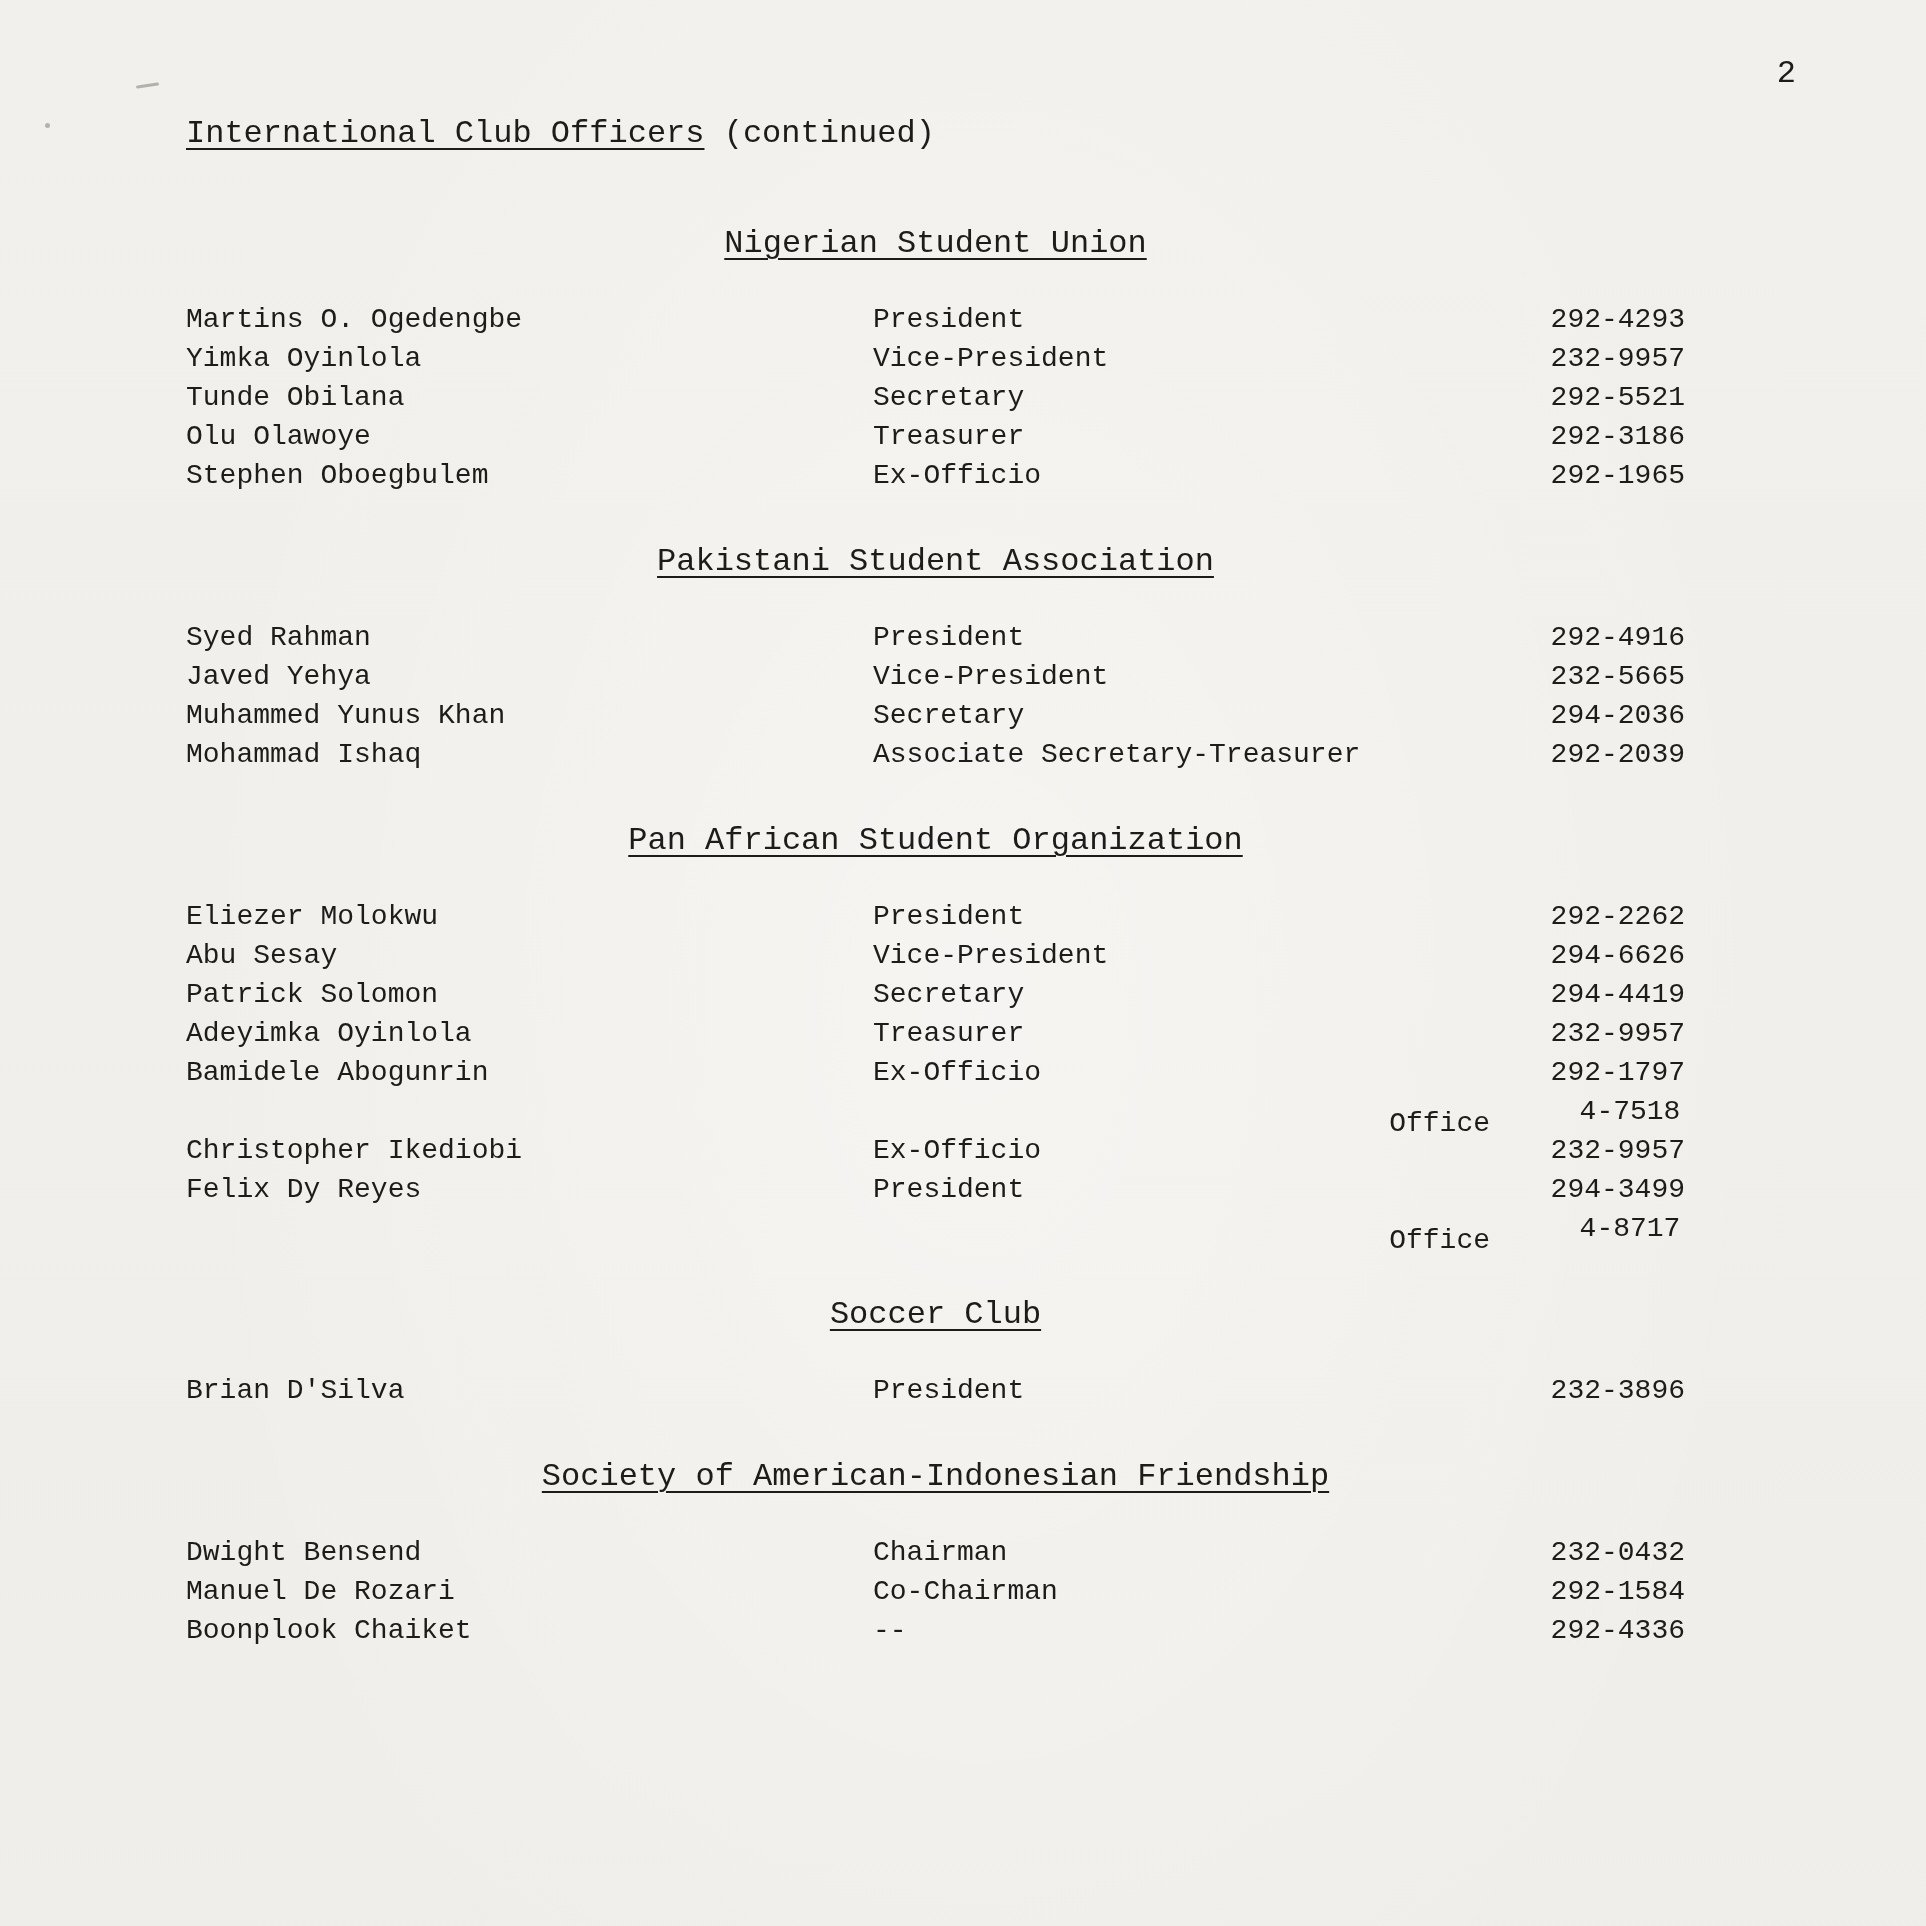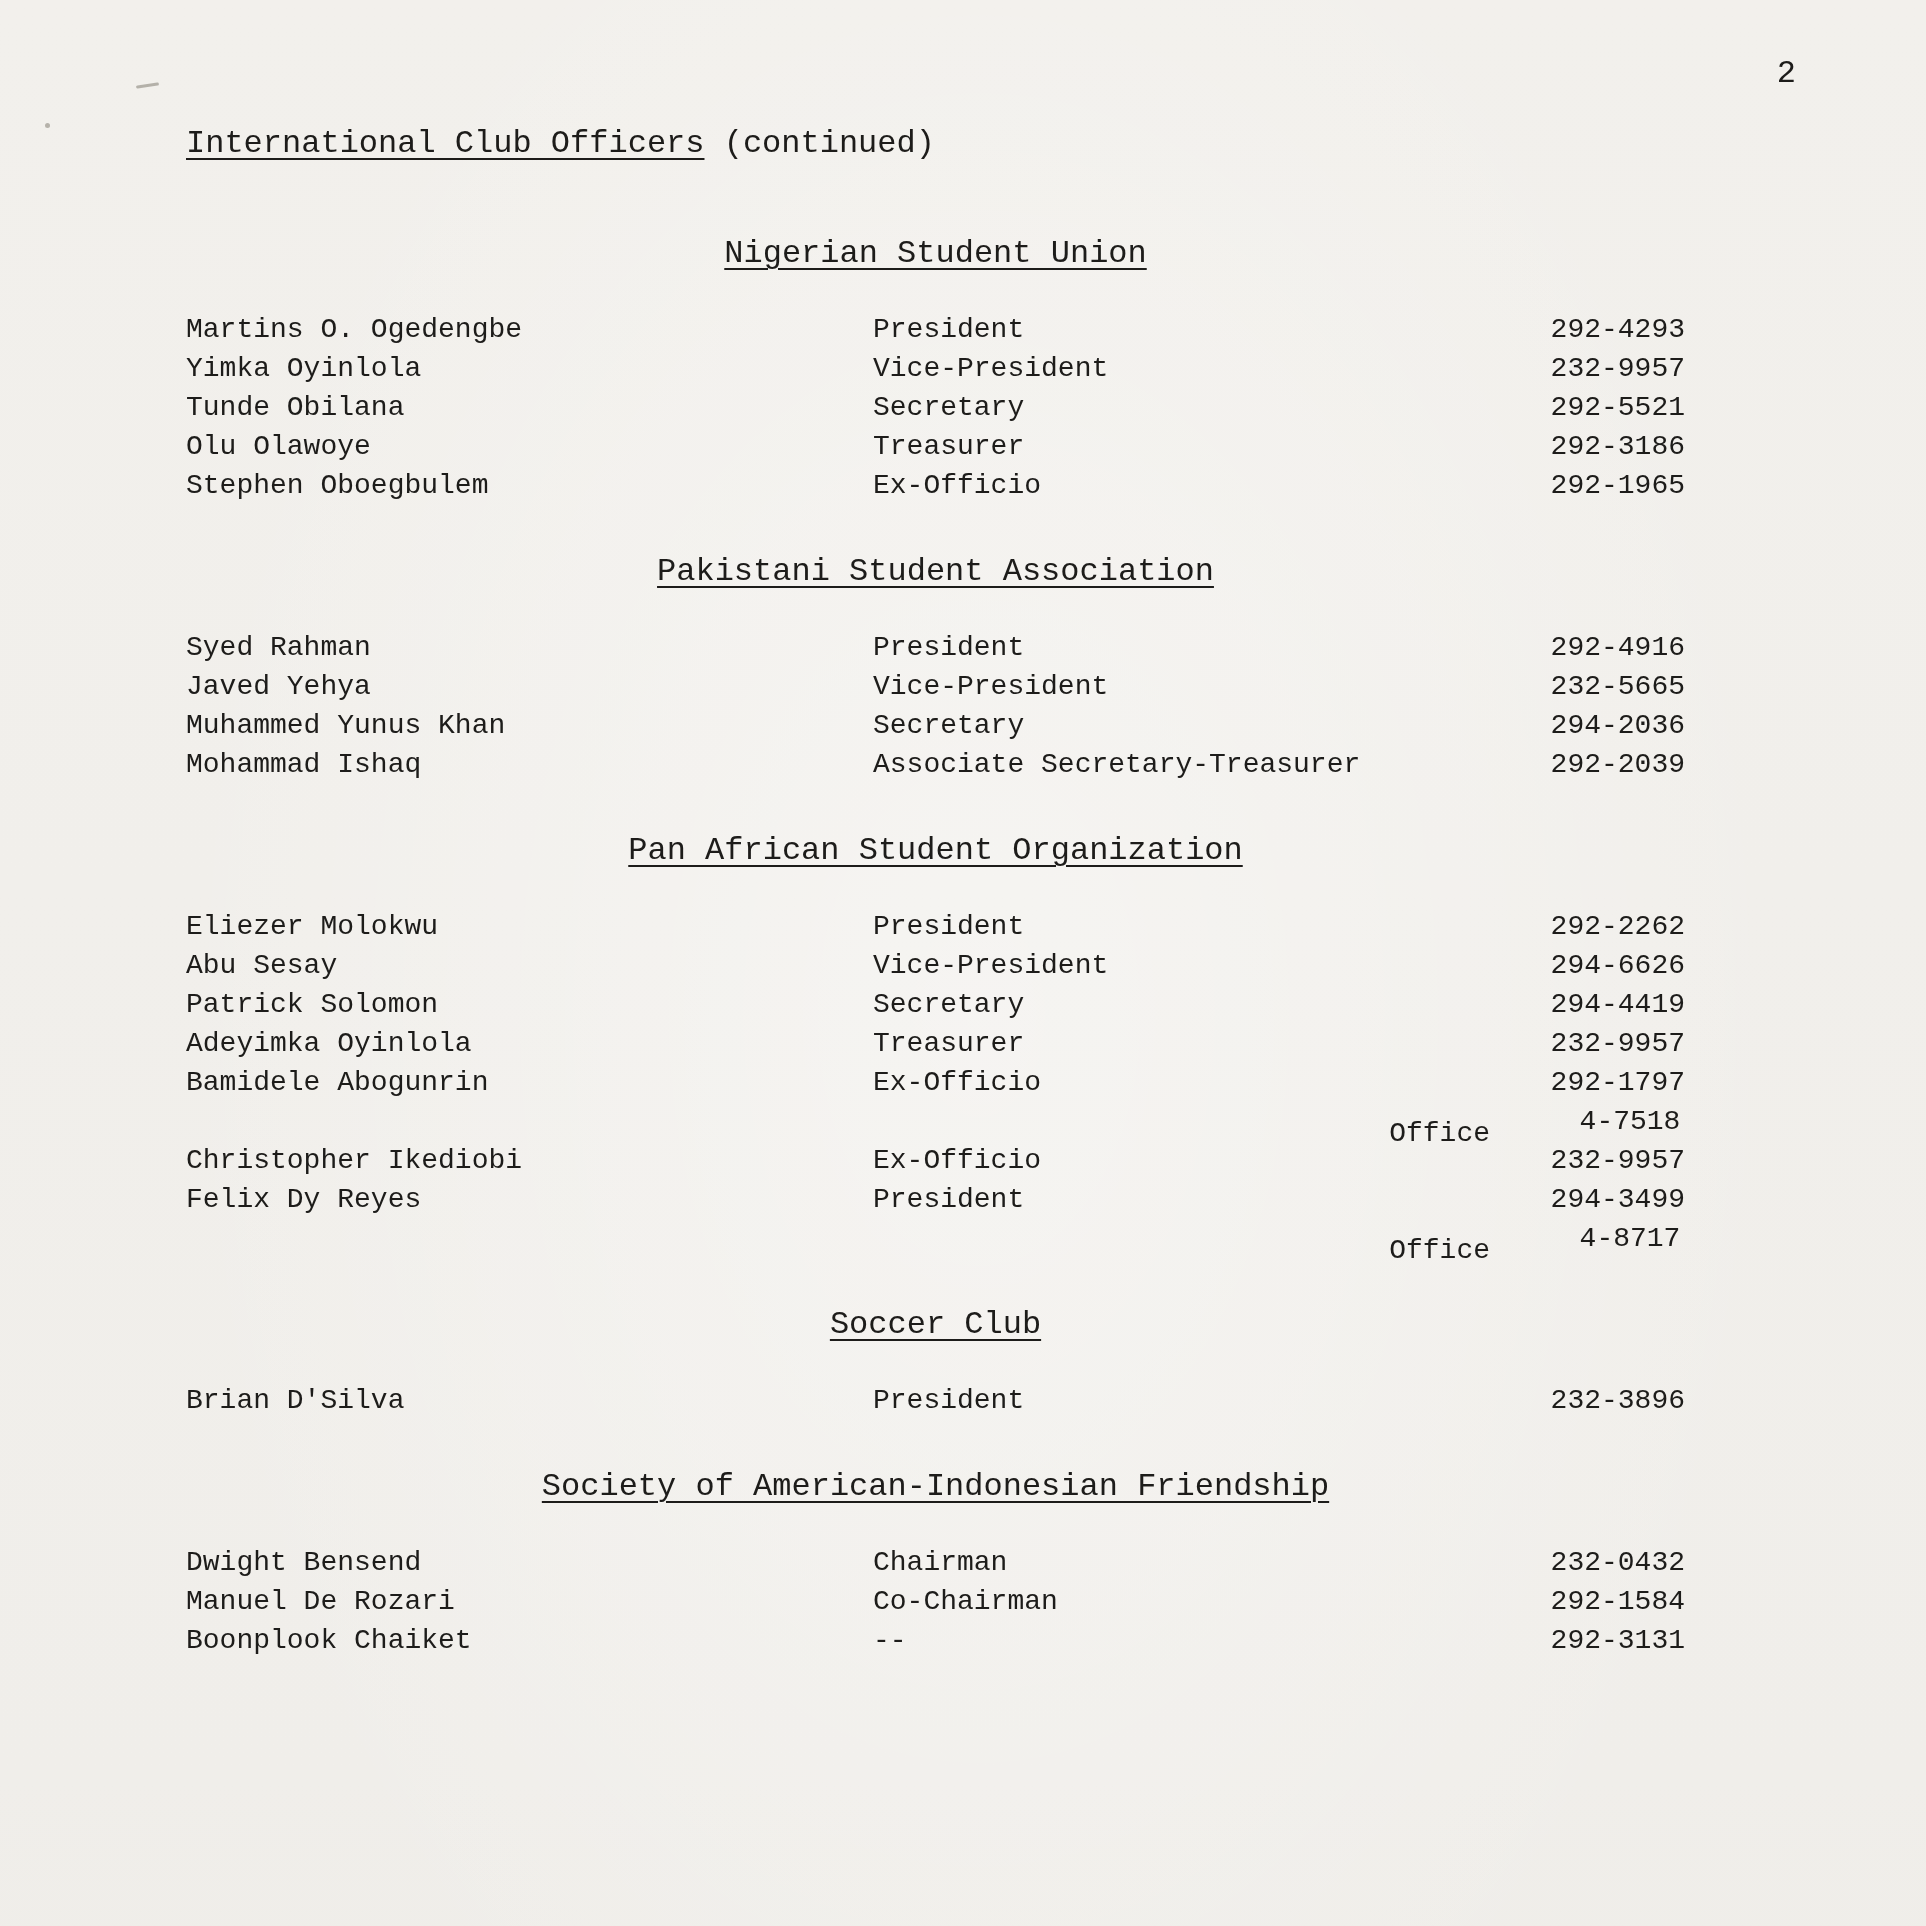--- a/index.html
+++ b/index.html
@@ -25,21 +25,21 @@
   .page-number {
     position: absolute;
     top: 54px;
     right: 162px;
     font-size: 32px;
     line-height: 39px;
   }
   .content {
     position: absolute;
     left: 186px;
-    top: 124px;
+    top: 114px;
     width: 1499px;
   }
   .doc-title {
     font-size: 32px;
     line-height: 39px;
     white-space: pre;
     margin-bottom: 71px;
   }
   .u {
     text-decoration: underline;
@@ -108,19 +108,19 @@
 
     <div class="doc-title"><span class="u">International Club Officers</span><span> (continued)</span></div>
 
     <div id="sections">
         <div class="section"><span class="heading">Nigerian Student Union</span><div class="row"><span class="cell name">Martins O. Ogedengbe</span><span class="cell title">President</span><span class="cell phone">292-4293</span></div><div class="row"><span class="cell name">Yimka Oyinlola</span><span class="cell title">Vice-President</span><span class="cell phone">232-9957</span></div><div class="row"><span class="cell name">Tunde Obilana</span><span class="cell title">Secretary</span><span class="cell phone">292-5521</span></div><div class="row"><span class="cell name">Olu Olawoye</span><span class="cell title">Treasurer</span><span class="cell phone">292-3186</span></div><div class="row"><span class="cell name">Stephen Oboegbulem</span><span class="cell title">Ex-Officio</span><span class="cell phone">292-1965</span></div></div>
         <div class="section"><span class="heading">Pakistani Student Association</span><div class="row"><span class="cell name">Syed Rahman</span><span class="cell title">President</span><span class="cell phone">292-4916</span></div><div class="row"><span class="cell name">Javed Yehya</span><span class="cell title">Vice-President</span><span class="cell phone">232-5665</span></div><div class="row"><span class="cell name">Muhammed Yunus Khan</span><span class="cell title">Secretary</span><span class="cell phone">294-2036</span></div><div class="row"><span class="cell name">Mohammad Ishaq</span><span class="cell title">Associate Secretary-Treasurer</span><span class="cell phone">292-2039</span></div></div>
         <div class="section"><span class="heading">Pan African Student Organization</span><div class="row"><span class="cell name">Eliezer Molokwu</span><span class="cell title">President</span><span class="cell phone">292-2262</span></div><div class="row"><span class="cell name">Abu Sesay</span><span class="cell title">Vice-President</span><span class="cell phone">294-6626</span></div><div class="row"><span class="cell name">Patrick Solomon</span><span class="cell title">Secretary</span><span class="cell phone">294-4419</span></div><div class="row"><span class="cell name">Adeyimka Oyinlola</span><span class="cell title">Treasurer</span><span class="cell phone">232-9957</span></div><div class="row"><span class="cell name">Bamidele Abogunrin</span><span class="cell title">Ex-Officio</span><span class="cell phone">292-1797</span></div><div class="row office-row"><span class="cell office-label">Office</span><span class="cell office-phone">4-7518</span></div><div class="row"><span class="cell name">Christopher Ikediobi</span><span class="cell title">Ex-Officio</span><span class="cell phone">232-9957</span></div></div>
         <div class="section"><div class="row"><span class="cell name">Felix Dy Reyes</span><span class="cell title">President</span><span class="cell phone">294-3499</span></div><div class="row office-row"><span class="cell office-label">Office</span><span class="cell office-phone">4-8717</span></div></div>
         <div class="section"><span class="heading">Soccer Club</span><div class="row"><span class="cell name">Brian D'Silva</span><span class="cell title">President</span><span class="cell phone">232-3896</span></div></div>
         <div class="section"><span class="heading">Society of American-Indonesian Friendship</span><div class="row"><span class="cell name">Dwight Bensend</span><span class="cell title">Chairman</span><span class="cell phone">232-0432</span></div><div class="row"><span class="cell name">Manuel De Rozari</span><span class="cell title">Co-Chairman</span><span class="cell phone">292-1584</span></div></div>
-        <div class="section"><div class="row"><span class="cell name">Boonplook Chaiket</span><span class="cell title">--</span><span class="cell phone">292-3131</span></div></div>
+        <div class="section"><div class="row"><span class="cell name">Boonplook Chaiket</span><span class="cell title">--</span><span class="cell phone">292-4336</span></div></div>
       </div>
 
   </div>
 
 </div>
 
 
 </body></html>

